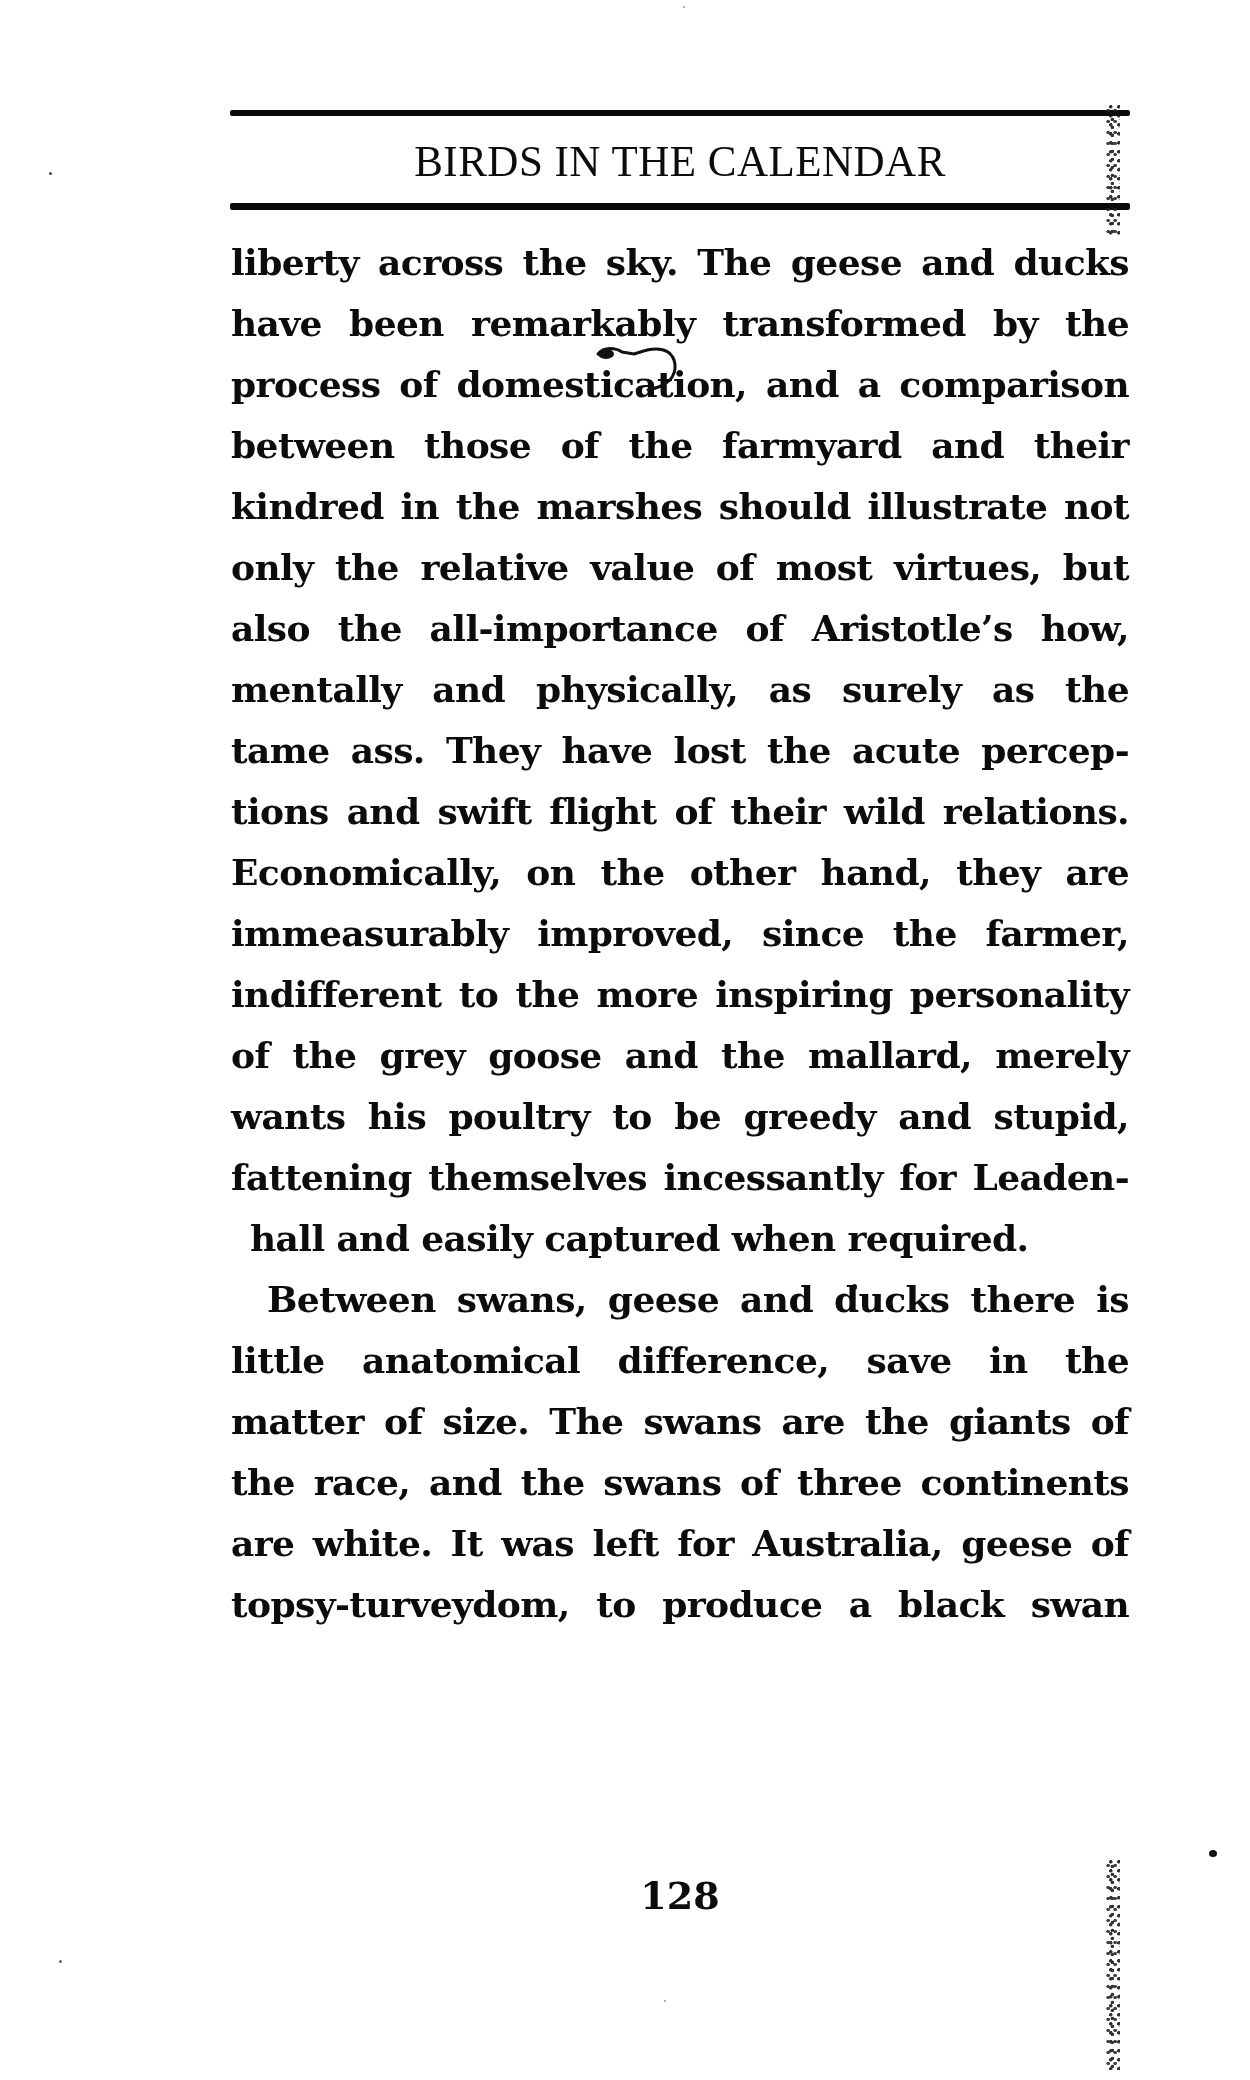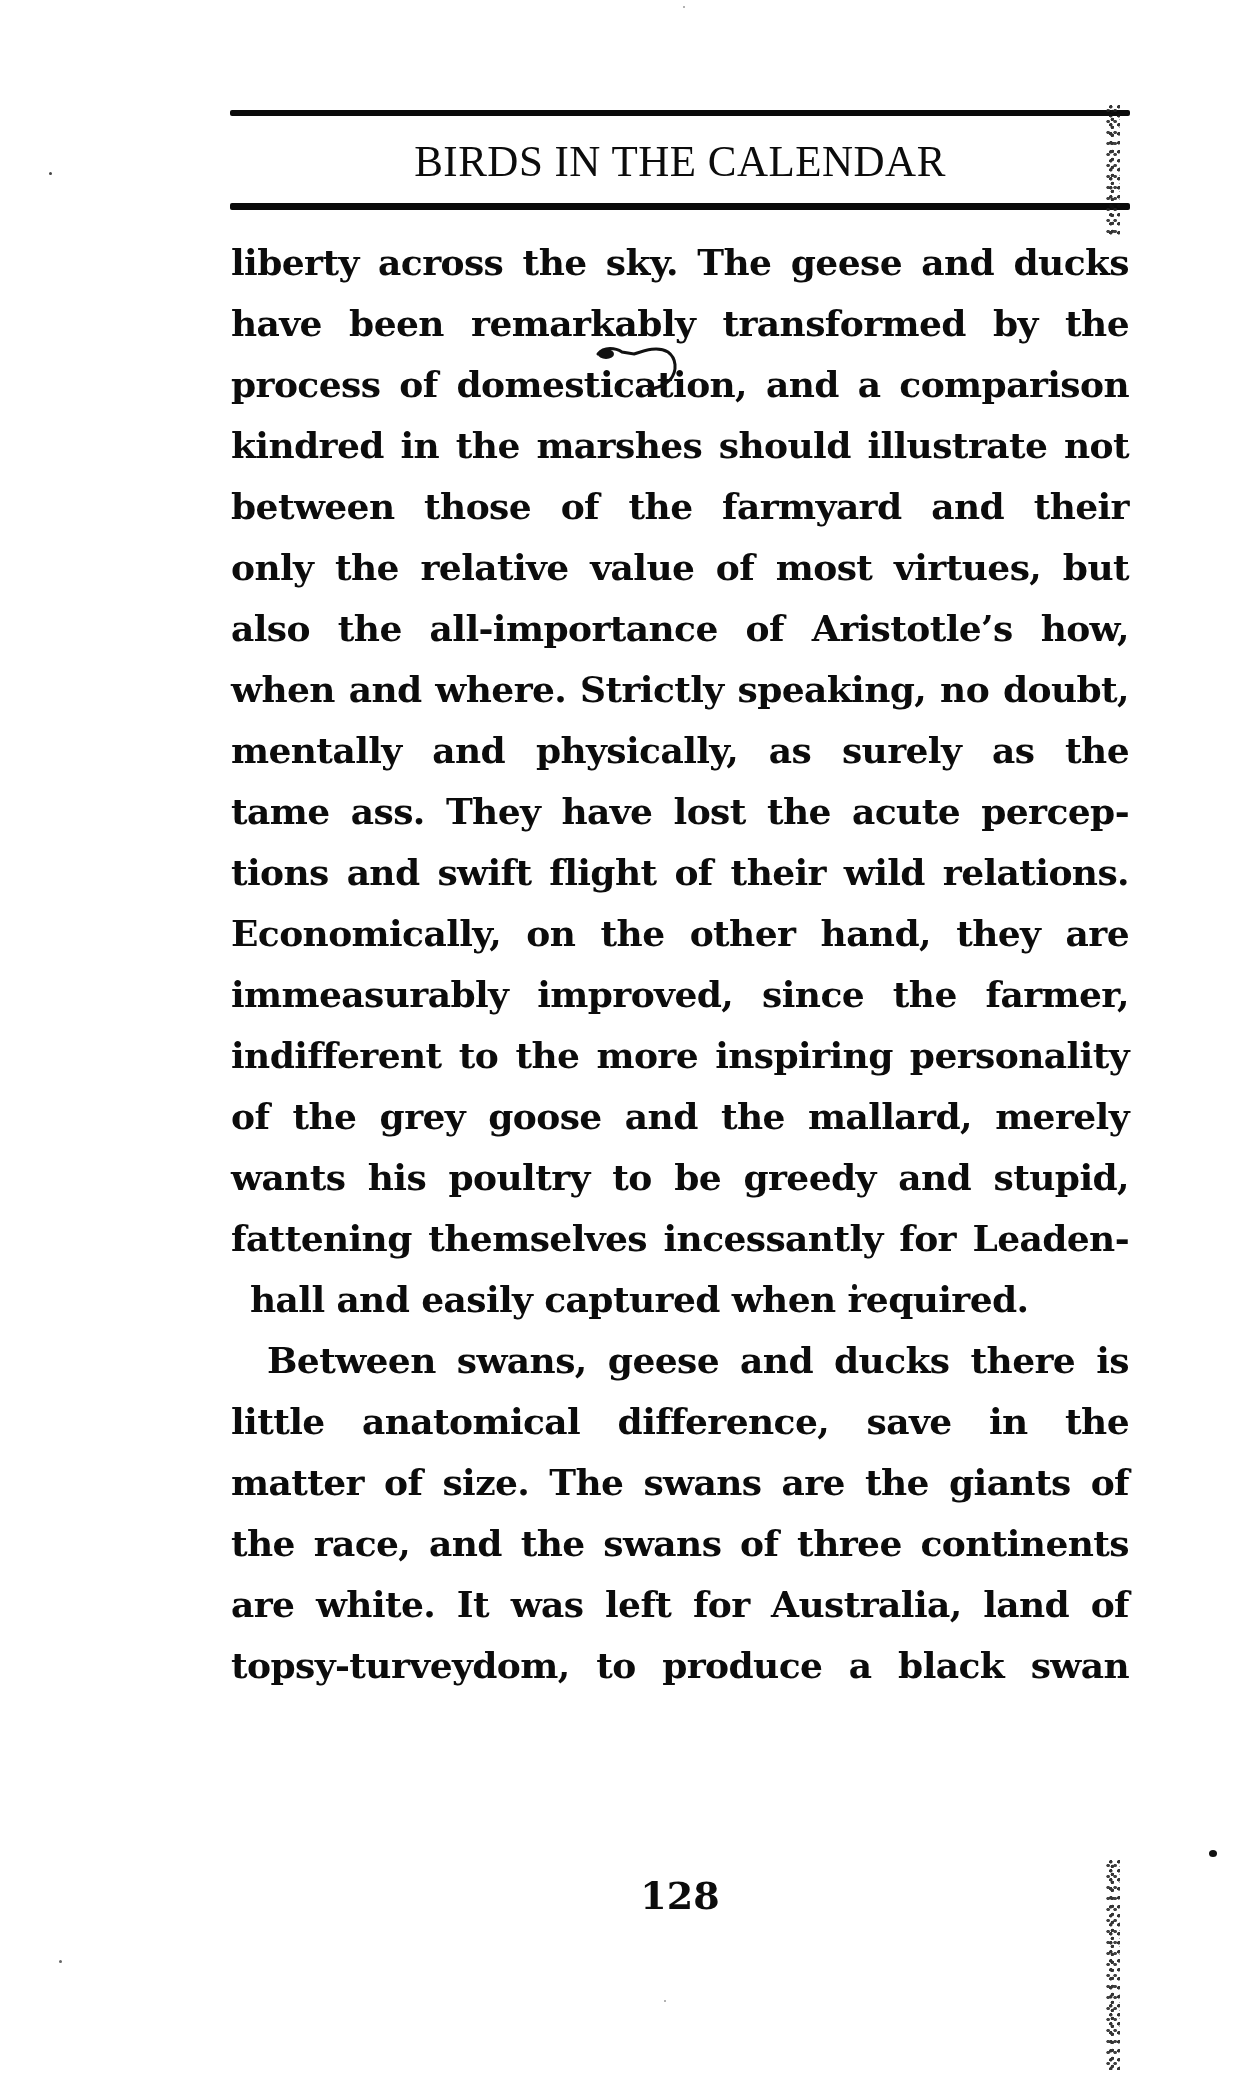--- a/index.html
+++ b/index.html
@@ -133,42 +133,41 @@
 
   <div class="rule rule-top"></div>
   <div class="running-head">BIRDS IN THE CALENDAR</div>
   <div class="rule rule-bottom"></div>
 
   <div class="body-text">
     <div class="para">
       <span class="line">liberty across the sky. The geese and ducks</span>
       <span class="line">have been remarkably transformed by the</span>
       <span class="line">process of domestication, and a comparison</span>
+      <span class="line">between those of the farmyard and their</span>
       <span class="line">kindred in the marshes should illustrate not</span>
-      <span class="line">between those of the farmyard and their</span>
       <span class="line">only the relative value of most virtues, but</span>
       <span class="line">also the all-importance of Aristotle’s how,</span>
-      <span class="line">when and where. Strictly speaking, no doubt,</span>
       <span class="line">mentally and physically, as surely as the</span>
       <span class="line">tame ass. They have lost the acute percep-</span>
       <span class="line">tions and swift flight of their wild relations.</span>
       <span class="line">Economically, on the other hand, they are</span>
       <span class="line">immeasurably improved, since the farmer,</span>
       <span class="line">indifferent to the more inspiring personality</span>
       <span class="line">of the grey goose and the mallard, merely</span>
       <span class="line">wants his poultry to be greedy and stupid,</span>
       <span class="line">fattening themselves incessantly for Leaden-</span>
       <span class="line last">hall and easily captured when required.</span>
     </div>
     <div class="para">
       <span class="line indent">Between swans, geese and ducks there is</span>
       <span class="line">little anatomical difference, save in the</span>
       <span class="line">matter of size. The swans are the giants of</span>
       <span class="line">the race, and the swans of three continents</span>
-      <span class="line">are white. It was left for Australia, land of</span>
+      <span class="line">are white. It was left for Australia, geese of</span>
       <span class="line">topsy-turveydom, to produce a black swan</span>
     </div>
   </div>
 
   <div class="folio">128</div>
 
   <svg class="ink-mark" viewBox="0 0 120 60">
     <path d="M4 18 C10 10, 22 12, 28 16 L40 18 C52 14, 64 10, 74 16 C82 22, 84 34, 76 44 C70 50, 62 52, 54 54" fill="none" stroke="#111" stroke-width="3" stroke-linecap="round"></path>
     <ellipse cx="12" cy="18" rx="8" ry="5" fill="#111"></ellipse>
   </svg>

